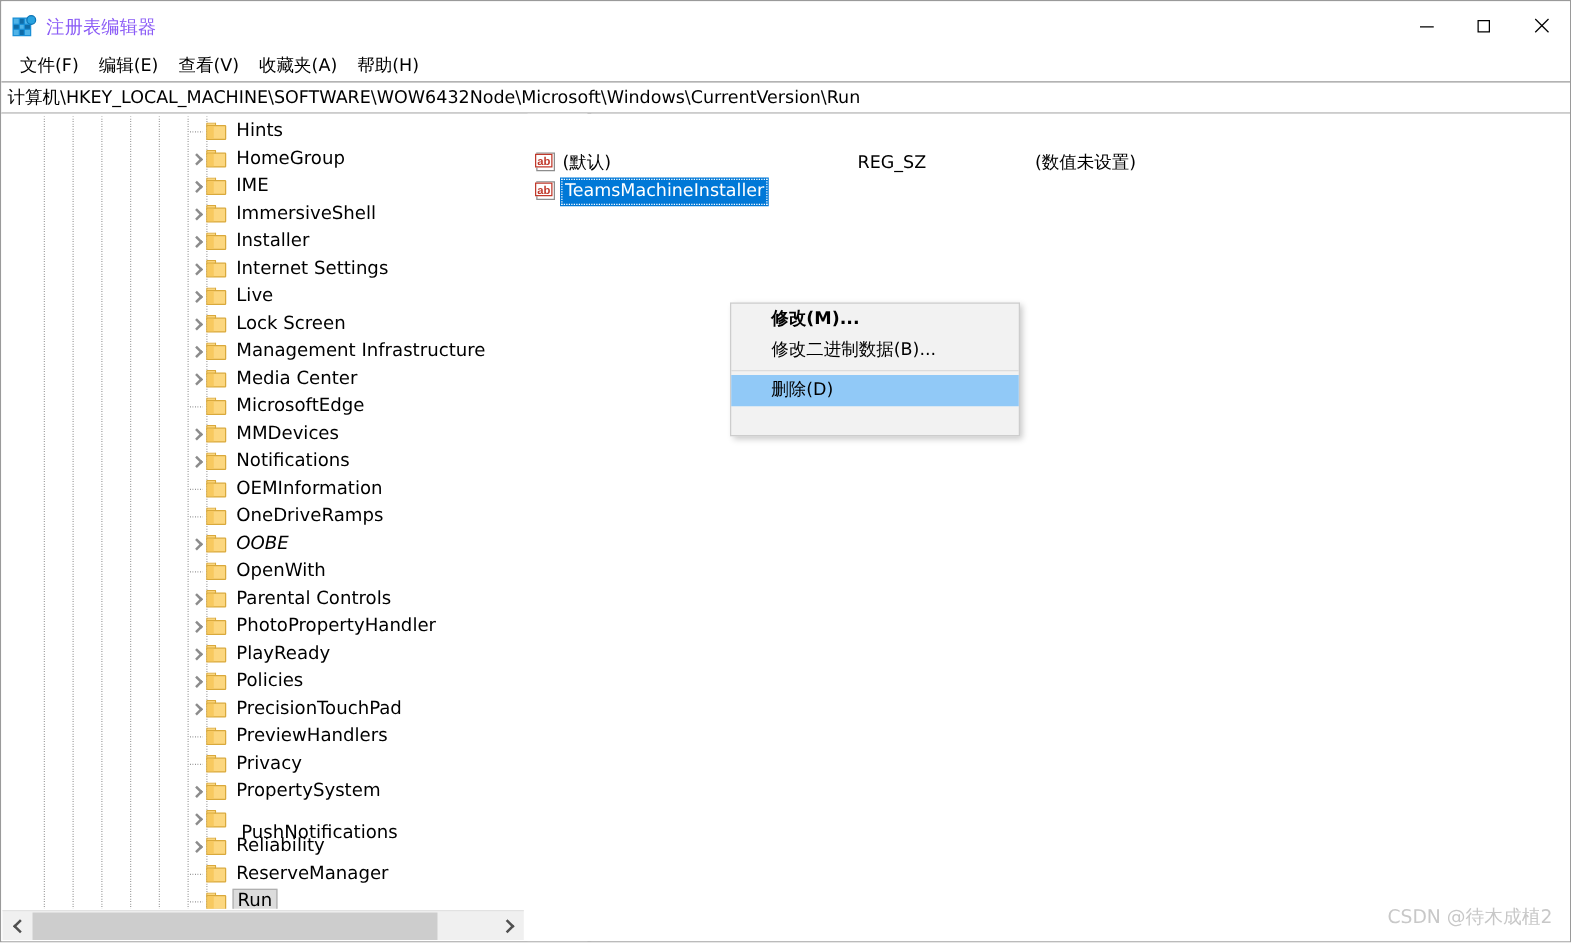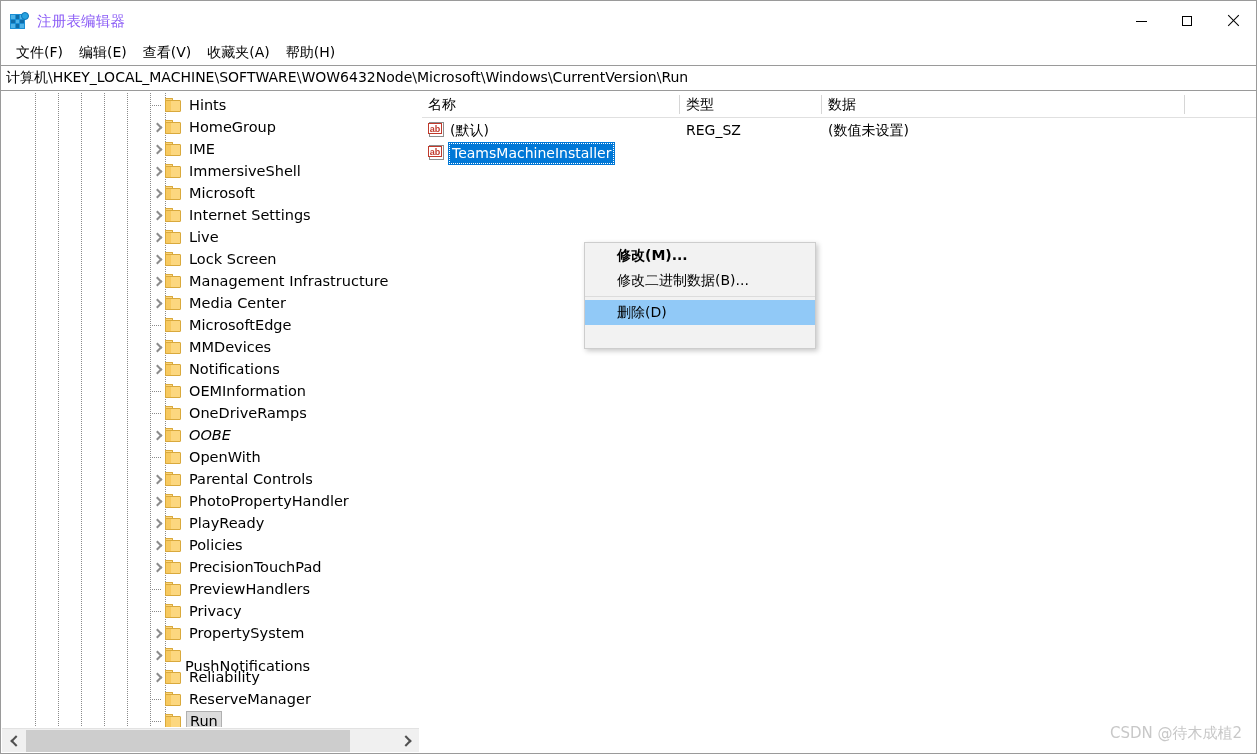--- a/index.html
+++ b/index.html
@@ -322,21 +322,21 @@
             </div>
             <div class="tree-row" style="top: 89px;">
               <div class="row-expander" style="left: 149px;">
                 <div class="chev"></div>
               </div>
               <div class="folder" style="left: 164px; top: 4px;">
                 <div class="ftab"></div>
                 <div class="fbody"></div>
                 <div class="fflap"></div>
               </div>
-              <div class="row-label" style="left: 188px;">Microsoft</div>
+              <div class="row-label" style="left: 188px;">Installer</div>
             </div>
             <div class="tree-row" style="top: 111px;">
               <div class="row-expander" style="left: 149px;">
                 <div class="chev"></div>
               </div>
               <div class="folder" style="left: 164px; top: 4px;">
                 <div class="ftab"></div>
                 <div class="fbody"></div>
                 <div class="fflap"></div>
               </div>
@@ -541,21 +541,21 @@
             </div>
             <div class="tree-row" style="top: 551px;">
               <div class="row-expander" style="left: 149px;">
                 <div class="chev"></div>
               </div>
               <div class="folder" style="left: 164px; top: 4px;">
                 <div class="ftab"></div>
                 <div class="fbody"></div>
                 <div class="fflap"></div>
               </div>
-              <div class="row-label" style="left: 184px; margin-top: 21px;">PushNotifications</div>
+              <div class="row-label" style="left: 192px; margin-top: 21px;">PushNotifications</div>
             </div>
             <div class="tree-row" style="top: 573px;">
               <div class="row-expander" style="left: 149px;">
                 <div class="chev"></div>
               </div>
               <div class="folder" style="left: 164px; top: 4px;">
                 <div class="ftab"></div>
                 <div class="fbody"></div>
                 <div class="fflap"></div>
               </div>
@@ -597,28 +597,20 @@
           <div class="hsb-chev-l"></div>
         </div>
         <div class="hsb-thumb" style="left:24px;width:324px"></div>
         <div class="hsb-arrow" style="right:0">
           <div class="hsb-chev-r"></div>
         </div>
       </div>
     </div>
 
     <div class="list-pane">
-      <div class="list-header">
-        <div class="col-head" style="left:0;width:257px">名称</div>
-        <div class="col-sep" style="left:257px"></div>
-        <div class="col-head" style="left:258px;width:141px">类型</div>
-        <div class="col-sep" style="left:399px"></div>
-        <div class="col-head" style="left:400px;width:362px">数据</div>
-        <div class="col-sep" style="left:762px"></div>
-      </div>
 
       <div class="list-row" style="top:28px">
         <div class="val-icon" style="left:6px;top:3px">
           <div class="sheet"></div>
           <div class="ab">ab</div>
         </div>
         <div class="cell" style="left:28px;top:0">(默认)</div>
         <div class="cell" style="left:264px;top:0">REG_SZ</div>
         <div class="cell" style="left:406px;top:0">(数值未设置)</div>
       </div>

